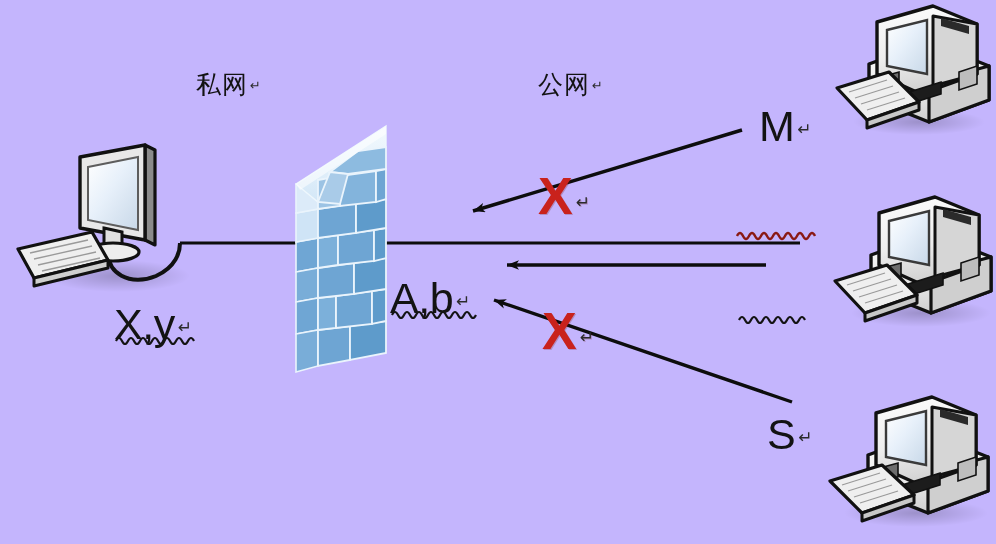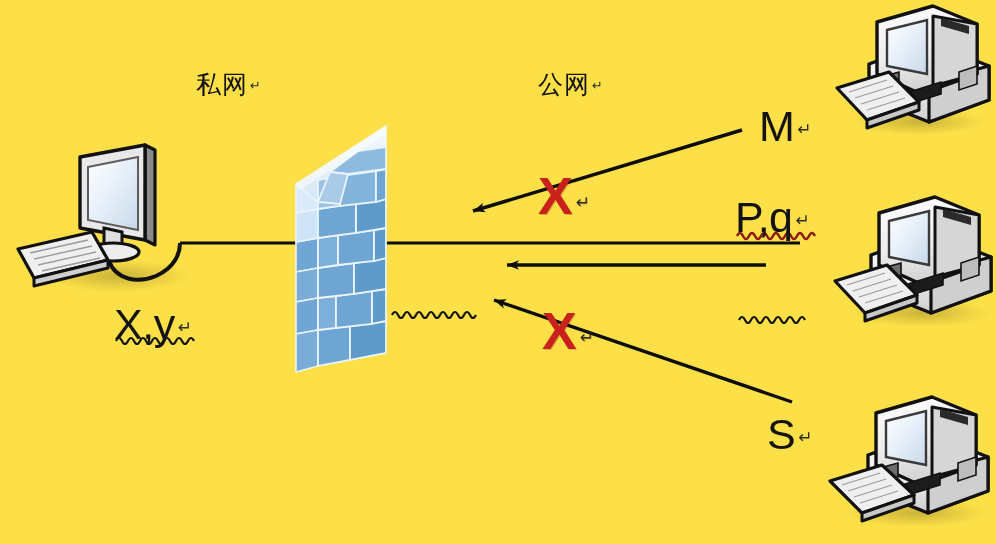--- a/index.html
+++ b/index.html
@@ -7,21 +7,21 @@
     padding: 0;
     background: #ffffff;
   }
   body {
     font-family: "Liberation Sans", sans-serif;
   }
   #canvas {
     position: relative;
     width: 996px;
     height: 544px;
-    background: #fde047;
+    background: #c4b5fd;
     overflow: hidden;
   }
   #diagram-svg {
     position: absolute;
     left: 0;
     top: 0;
     width: 996px;
     height: 544px;
   }
   .lbl {
@@ -274,28 +274,28 @@
   </div>
 
   <div class="lbl lbl-cjk" style="left:506px; top:72px;margin-left:32px;">
     <span>公网</span><span class="pilcrow pilcrow-sm">↵</span>
   </div>
 
   <div class="lbl lbl-big" style="left:114px; top:303px;">
     <span>X,y</span><span class="pilcrow">↵</span>
   </div>
 
+  <div class="lbl lbl-big" style="left:390px; top:277px;">
+    <span>A,b</span><span class="pilcrow">↵</span>
+  </div>
 
   <div class="lbl lbl-big" style="left:759px; top:105px;">
     <span>M</span><span class="pilcrow">↵</span>
   </div>
 
-  <div class="lbl lbl-big" style="left:735px; top:196px;">
-    <span>P,q</span><span class="pilcrow">↵</span>
-  </div>
 
 
   <div class="lbl lbl-big" style="left:767px; top:413px;">
     <span>S</span><span class="pilcrow">↵</span>
   </div>
 
   <div class="xmark" style="left:538px; top:170px;">
     <span>X</span><span class="pilcrow">↵</span>
   </div>
 

